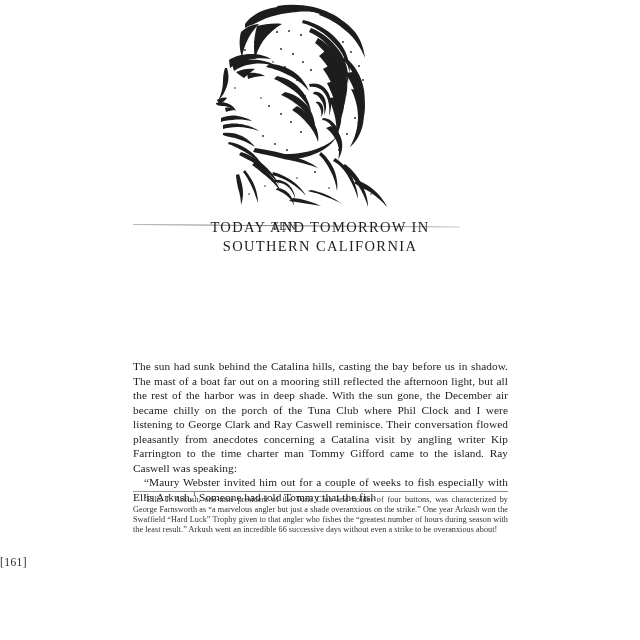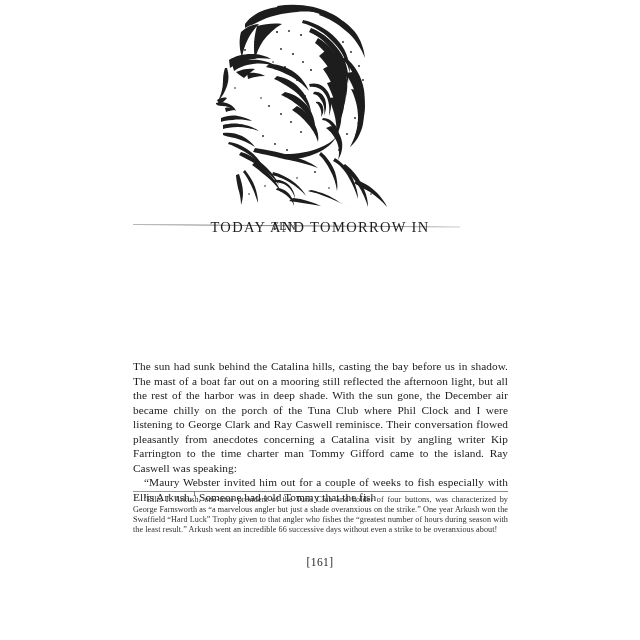--- a/index.html
+++ b/index.html
@@ -126,21 +126,20 @@
   }
   #footnote p { margin: 0; text-indent: 11px; }
   #footnote sup { font-size: 0.68em; }
 
   
   #folio {
     position: absolute;
     left: 0;
     top: 556px;
     width: 640px;
-    text-align: center;
     font-size: 11.5px;
     color: #252525;
     letter-spacing: 0.4px;
   }
 </style>
 </head>
 <body>
 
 <div id="page">
 
@@ -261,20 +260,21 @@
       </g>
     </svg>
   </div>
 
   <div id="chapter-number">TEN</div>
 
   <div class="rule" id="header-rule"></div>
 
   <div id="chapter-title">
     <span class="tline">TODAY AND TOMORROW IN</span>
+    <span class="tline">SOUTHERN CALIFORNIA</span>
   </div>
 
 
   <div id="body-text">
     <p>The sun had sunk behind the Catalina hills, casting the bay before us in shadow. The mast of a boat far out on a mooring still reflected the afternoon light, but all the rest of the harbor was in deep shade. With the sun gone, the December air became chilly on the porch of the Tuna Club where Phil Clock and I were listening to George Clark and Ray Caswell reminisce. Their conversation flowed pleasantly from anecdotes concerning a Catalina visit by angling writer Kip Farrington to the time charter man Tommy Gifford came to the island. Ray Caswell was speaking:</p>
     <p class="indent"><span>“Maury Webster invited him out for a couple of weeks to fish especially with Ellis Arkush.</span><sup>1</sup><span> Someone had told Tommy that the fish</span></p>
   </div>
 
   <div class="rule" id="footnote-rule"></div>
 

